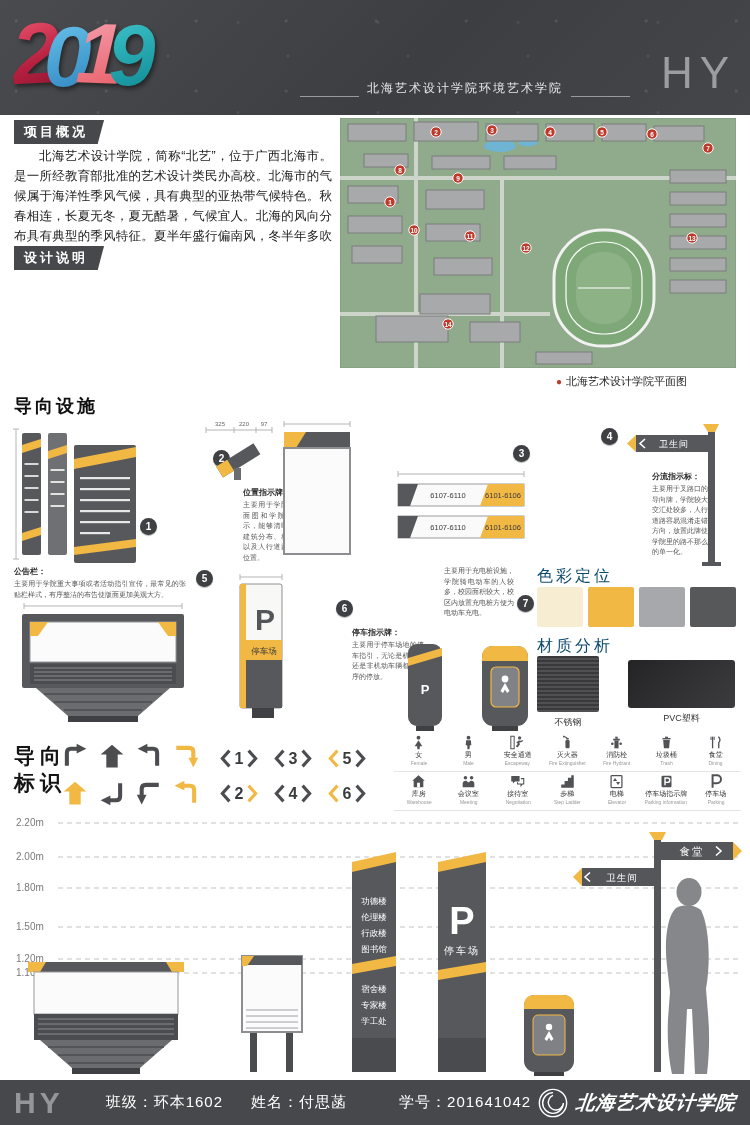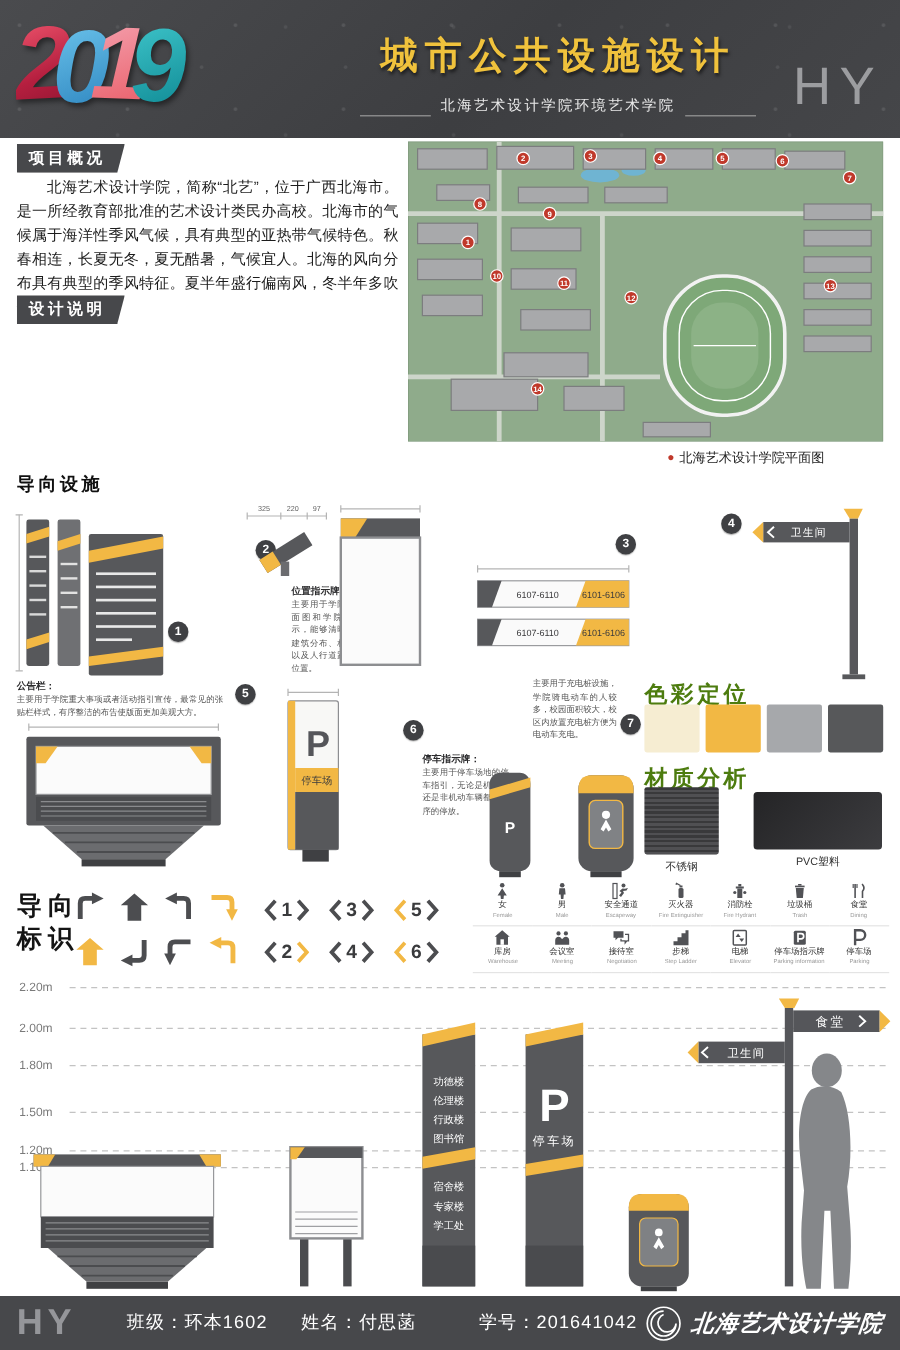--- a/index.html
+++ b/index.html
@@ -38,41 +38,41 @@
   .para{position:absolute;width:318px;font-size:12.5px;line-height:1.6;color:#1c1c1c;text-align:justify;text-indent:2em}
   .p1{left:14px;top:146px}
   .p2{left:14px;top:272px}
 
   
   .map{position:absolute;left:340px;top:118px}
   .map-caption{position:absolute;left:556px;top:374px;font-size:11px;color:#222;display:flex;align-items:center;gap:4px}
   .map-caption .dot{color:#c0392b;font-size:10px}
 
   
-  .fac-h{position:absolute;left:14px;top:394px;font-size:15px;font-weight:800;letter-spacing:3px;color:#101010}
+  .fac-h{position:absolute;left:14px;top:394px;font-size:18px;font-weight:800;letter-spacing:3px;color:#101010}
   .ann{position:absolute;font-size:7px;line-height:1.5;color:#555;text-align:justify}
   .ann .al{display:block;font-size:8px;font-weight:700;color:#2b2b2d;margin-bottom:1px}
   .ann1{left:58px;top:400px;width:92px}
   .ann2{left:243px;top:487px;width:68px}
   .ann3{left:392px;top:401px;width:128px}
   .ann4{left:652px;top:471px;width:56px}
   .ann5{left:14px;top:566px;width:172px}
   .ann6{left:352px;top:627px;width:72px}
   .ann7{left:444px;top:566px;width:70px}
   .num{position:absolute;width:17px;height:17px;border-radius:50%;background:#3f4043;color:#fff;font-size:10px;
     font-weight:700;display:flex;align-items:center;justify-content:center;box-shadow:0 1px 1px rgba(0,0,0,.3)}
   .n1{left:140px;top:518px}.n2{left:213px;top:450px}.n3{left:513px;top:445px}.n4{left:601px;top:428px}
   .n5{left:196px;top:570px}.n6{left:336px;top:600px}.n7{left:517px;top:595px}
   .fx{position:absolute}
   .fac1{left:12px;top:415px}.fac2{left:198px;top:418px}.fac3{left:276px;top:418px}.fac3b{left:388px;top:468px}
   .fac4{left:596px;top:412px}.fac5{left:10px;top:600px}.fac6{left:226px;top:572px}.fac6b{left:394px;top:636px}
   .fac7{left:462px;top:636px}
 
   
-  .side-h{position:absolute;font-size:19px;font-weight:700;letter-spacing:3px;color:#4d7c0f}
+  .side-h{position:absolute;font-size:16px;font-weight:400;letter-spacing:3px;color:#0c4a6e}
   .sh1{left:537px;top:566px}.sh2{left:537px;top:636px}
   .swatches{position:absolute;left:537px;top:587px;display:flex;gap:5px}
   .swatch{width:46px;height:40px;border-radius:2px}
   .mat1{position:absolute;left:537px;top:656px;width:62px;height:56px;border-radius:2px;
     background:repeating-linear-gradient(180deg,#39393b 0 2px,#505053 2px 4px)}
   .mat2{position:absolute;left:628px;top:660px;width:107px;height:48px;border-radius:3px;
     background:linear-gradient(135deg,#242426,#3c3c3f)}
   .matlabel{position:absolute;font-size:9px;color:#333;text-align:center}
   .ml1{left:537px;top:716px;width:62px}
   .ml2{left:628px;top:712px;width:107px}
@@ -186,21 +186,20 @@
       </symbol>
   </defs>
 </svg>
 
 <div class="poster">
 
   <div class="hdr">
     <div class="year">
       <span class="yd yd0">2</span><span class="yd yd1">0</span><span class="yd yd2">1</span><span class="yd yd3">9</span>
     </div>
-    <div class="title">城市公共设施设计</div>
     <div class="subrow">
       <span class="ln"></span>
       <span class="subtitle">北海艺术设计学院环境艺术学院</span>
       <span class="ln"></span>
     </div>
     <div class="hdr-hy">HY</div>
   </div>
 
   <div class="badge bg1">项目概况</div>
   <div class="para p1">北海艺术设计学院，简称“北艺”，位于广西北海市。是一所经教育部批准的艺术设计类民办高校。北海市的气候属于海洋性季风气候，具有典型的亚热带气候特色。秋春相连，长夏无冬，夏无酷暑，气候宜人。北海的风向分布具有典型的季风特征。夏半年盛行偏南风，冬半年多吹偏北风。</div>
@@ -309,20 +308,24 @@
   <div class="map-caption">
     <span class="dot">●</span>
     <span>北海艺术设计学院平面图</span>
   </div>
 
   <div class="fac-h">导向设施</div>
 
   <div class="ann ann2">
     <span class="al">位置指示牌：</span>
     <span>主要用于学院整体平面图和学院风光展示，能够清晰地看到建筑分布、标识信息以及人行道路的所在位置。</span>
+  </div>
+  <div class="ann ann4">
+    <span class="al">分流指示标：</span>
+    <span>主要用于叉路口的导向牌，学院较大交汇处较多，人行道路容易混淆走错方向，放置此牌使学院里的路不那么的单一化。</span>
   </div>
   <div class="ann ann6">
     <span class="al">停车指示牌：</span>
     <span>主要用于停车场地的停车指引，无论是机动车还是非机动车辆都能有序的停放。</span>
   </div>
   <div class="ann ann5">
     <span class="al">公告栏：</span>
     <span>主要用于学院重大事项或者活动指引宣传，最常见的张贴栏样式，有序整洁的布告使版面更加美观大方。</span>
   </div>
   <div class="ann ann7">

